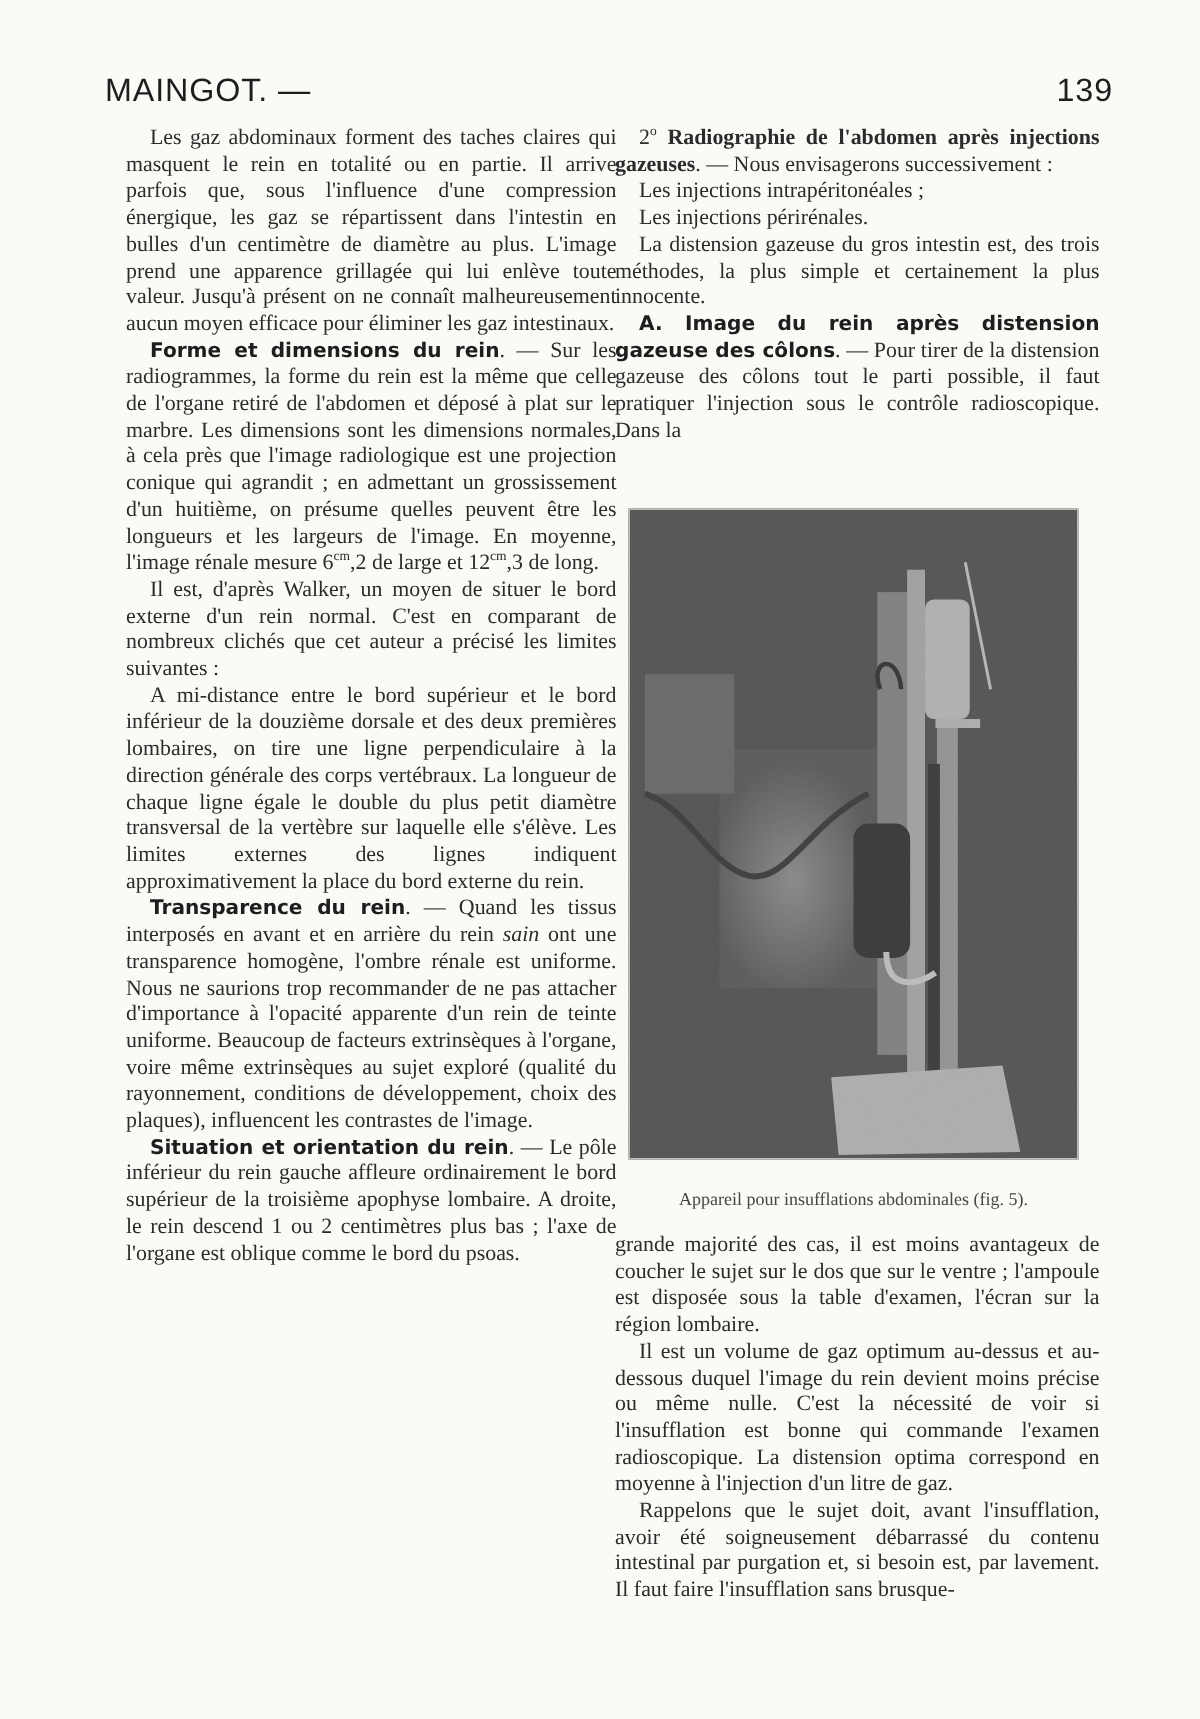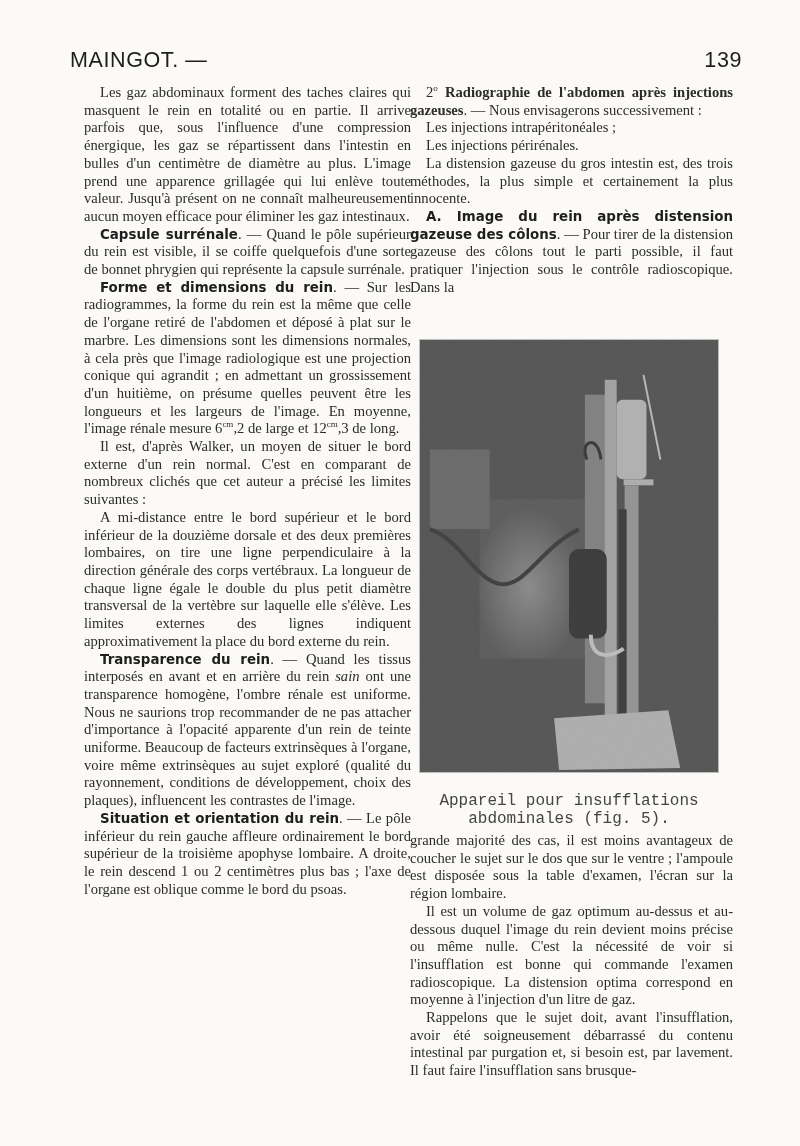--- a/index.html
+++ b/index.html
@@ -39,39 +39,38 @@
 
   .figure {
     position: absolute; left: 419px; top: 339px; width: 300px; height: 434px;
     border: 1px solid #bdbdbd; box-sizing: border-box;
     background: #4c4c4c; overflow: hidden;
   }
   .figure svg { display: block; width: 100%; height: 100%; }
   .caption {
     position: absolute; left: 419px; top: 792px; width: 300px;
     text-align: center;
-    font-family: Liberation Mono, monospace;
-    font-size: 16px; color: #444;
+    font-family: Liberation Serif, serif;
+    font-size: 12px; color: #444;
   }
-  .col-right-bottom { top: 822px; margin-top: 10px; }
+  .col-right-bottom { top: 822px; }
 </style>
 </head>
 <body>
 
 <div class="header">
   <span class="author">
     <span>MAINGOT.</span>
     <span>—</span>
   </span>
   <span class="pagenum">139</span>
 </div>
 
 <div class="col col-left">
   <p>Les gaz abdominaux forment des taches claires qui masquent le rein en totalité ou en partie. Il arrive parfois que, sous l'influence d'une compression énergique, les gaz se répartissent dans l'intestin en bulles d'un centimètre de diamètre au plus. L'image prend une apparence grillagée qui lui enlève toute valeur. Jusqu'à présent on ne connaît malheureusement aucun moyen efficace pour éliminer les gaz intestinaux.</p>
-  <p><span class="bold-head">Capsule surrénale</span><span>. — Quand le pôle supérieur du rein est visible, il se coiffe quelquefois d'une sorte de bonnet phrygien qui représente la capsule surrénale.</span></p>
   <p><span class="bold-head">Forme et dimensions du rein</span><span>. — Sur les radiogrammes, la forme du rein est la même que celle de l'organe retiré de l'abdomen et déposé à plat sur le marbre. Les dimensions sont les dimensions normales, à cela près que l'image radiologique est une projection conique qui agrandit ; en admettant un grossissement d'un huitième, on présume quelles peuvent être les longueurs et les largeurs de l'image. En moyenne, l'image rénale mesure </span><span>6</span><sup>cm</sup><span>,2 de large et </span><span>12</span><sup>cm</sup><span>,3 de long.</span></p>
   <p>Il est, d'après Walker, un moyen de situer le bord externe d'un rein normal. C'est en comparant de nombreux clichés que cet auteur a précisé les limites suivantes :</p>
   <p>A mi-distance entre le bord supérieur et le bord inférieur de la douzième dorsale et des deux premières lombaires, on tire une ligne perpendiculaire à la direction générale des corps vertébraux. La longueur de chaque ligne égale le double du plus petit diamètre transversal de la vertèbre sur laquelle elle s'élève. Les limites externes des lignes indiquent approximativement la place du bord externe du rein.</p>
   <p><span class="bold-head">Transparence du rein</span><span>. — Quand les tissus interposés en avant et en arrière du rein </span><i>sain</i><span> ont une transparence homogène, l'ombre rénale est uniforme. Nous ne saurions trop recommander de ne pas attacher d'importance à l'opacité apparente d'un rein de teinte uniforme. Beaucoup de facteurs extrinsèques à l'organe, voire même extrinsèques au sujet exploré (qualité du rayonnement, conditions de développement, choix des plaques), influencent les contrastes de l'image.</span></p>
   <p><span class="bold-head">Situation et orientation du rein</span><span>. — Le pôle inférieur du rein gauche affleure ordinairement le bord supérieur de la troisième apophyse lombaire. A droite, le rein descend 1 ou 2 centimètres plus bas ; l'axe de l'organe est oblique comme le bord du psoas.</span></p>
 </div>
 
 <div class="col col-right">
   <p><span>2</span><sup>o</sup><span class="bold-serif"> Radiographie de l'abdomen après injections gazeuses</span><span>. — Nous envisagerons successivement :</span></p>
   <p class="item">Les injections intrapéritonéales ;</p>

